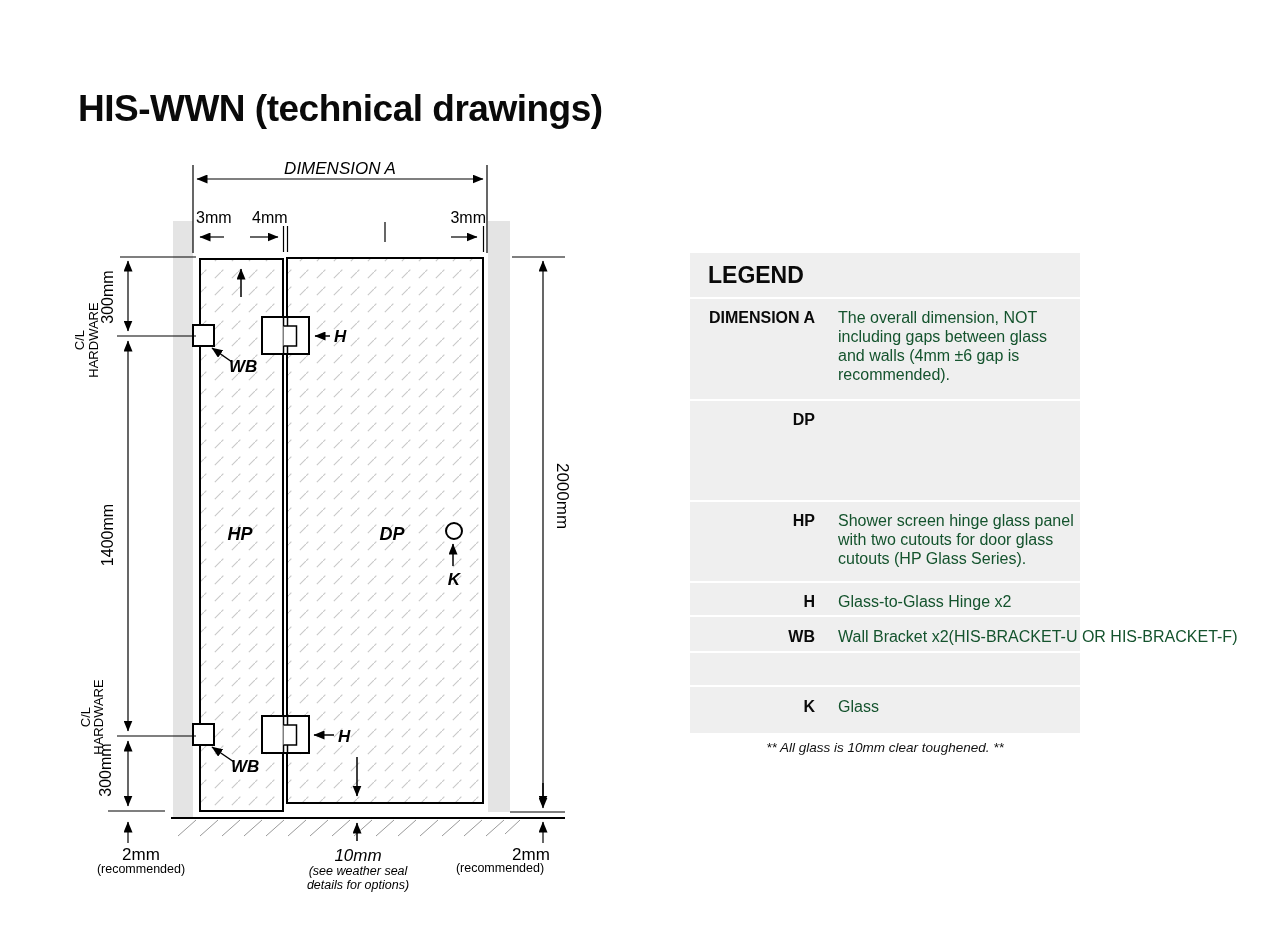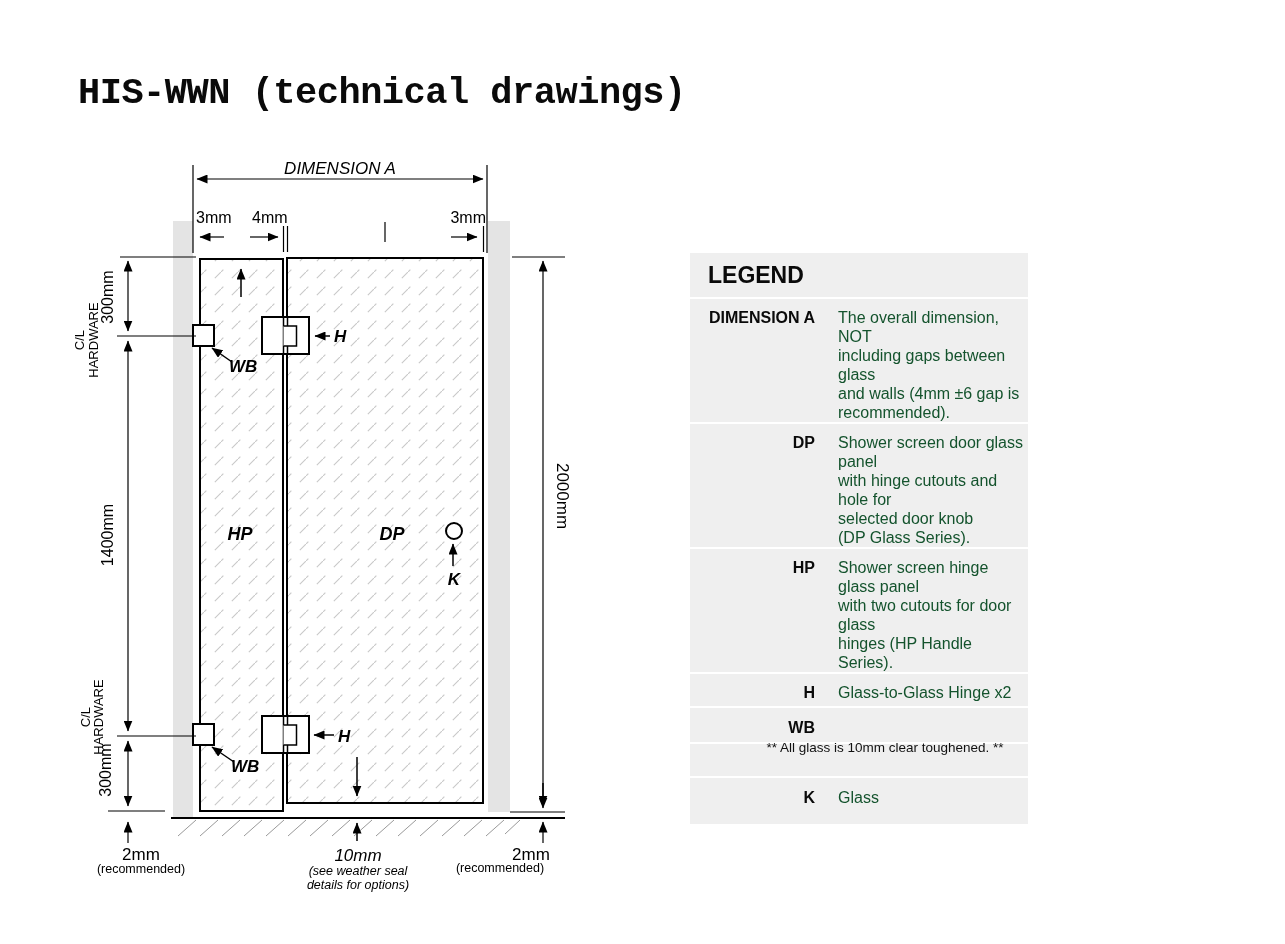--- a/index.html
+++ b/index.html
@@ -1,37 +1,37 @@
 <!DOCTYPE html>
 <html><head>
 <meta charset="utf-8">
 <style>
   html,body{margin:0;padding:0;background:#ffffff;}
   body{width:1285px;height:944px;position:relative;font-family:"Liberation Sans",sans-serif;color:#0a0a0a;overflow:hidden;}
-  .page-title{position:absolute;left:78px;top:72px;font-size:37px;font-weight:bold;letter-spacing:-0.5px;white-space:nowrap;font-family:Liberation Mono, monospace;}
+  .page-title{position:absolute;left:78px;top:88px;font-size:37px;font-weight:bold;letter-spacing:-0.5px;white-space:nowrap;}
   svg{position:absolute;left:0;top:0;}
   svg text{font-family:"Liberation Sans",sans-serif;fill:#000;}
   .t-dim{font-size:16px;}
   .t-dim-sm{font-size:12.5px;}
   .t-it{font-style:italic;}
   .t-bold-it{font-weight:bold;font-style:italic;}
-  .legend{position:absolute;left:690px;top:253px;width:338px;background:#efefef;}
+  .legend{position:absolute;left:690px;top:253px;width:390px;background:#efefef;}
   .legend-header{box-sizing:border-box;height:44px;padding:9px 0 0 18px;font-size:23px;font-weight:bold;letter-spacing:0;}
   .legend-row{box-sizing:border-box;display:flex;border-top:2px solid #ffffff;}
   .legend-term{width:125px;flex:0 0 125px;text-align:right;font-weight:bold;font-size:16px;line-height:19px;}
   .legend-desc{margin-left:23px;font-size:16px;line-height:19px;color:#14532d;}
   .legend-desc.nowrap{white-space:nowrap;}
   .r0{min-height:102px;padding-top:9px;}
   .r1{min-height:101px;padding-top:9px;}
   .r2{min-height:81px;padding-top:9px;}
   .r3{min-height:34px;padding-top:9px;}
   .r4{min-height:36px;padding-top:10px;}
   .r5{min-height:34px;}
   .r6{min-height:48px;padding-top:10px;}
-  .legend-footnote{position:absolute;left:690px;top:740px;width:390px;text-align:center;font-size:13.5px;color:#111;}
+  .legend-footnote{position:absolute;left:690px;top:740px;width:390px;text-align:center;font-style:italic;font-size:13.5px;color:#111;}
 </style>
 </head>
 <body>
 
 <div class="page-title">HIS-WWN (technical drawings)</div>
 
 <svg width="1285" height="944" viewBox="0 0 1285 944">
   <defs>
     <pattern id="glass" width="17" height="17" patternUnits="userSpaceOnUse">
       <rect width="17" height="17" fill="#ffffff"></rect>
@@ -177,46 +177,43 @@
     <div class="legend-desc">
       <div>The overall dimension, NOT</div>
       <div>including gaps between glass</div>
       <div>and walls (4mm ±6 gap is</div>
       <div>recommended).</div>
     </div>
   </div>
 
   <div class="legend-row r1">
     <div class="legend-term">DP</div>
-    <div class="legend-desc">
-      <div>Shower screen door glass panel</div>
-      <div>with hinge cutouts and hole for</div>
-      <div>selected door knob</div>
-      <div>(DP Glass Series).</div>
-    </div>
   </div>
 
   <div class="legend-row r2">
     <div class="legend-term">HP</div>
     <div class="legend-desc">
       <div>Shower screen hinge glass panel</div>
       <div>with two cutouts for door glass</div>
-      <div>hinges (HP Handle Series).</div>
+      <div>cutouts (HP Glass Series).</div>
     </div>
   </div>
 
   <div class="legend-row r3">
     <div class="legend-term">H</div>
     <div class="legend-desc">
       <div>Glass-to-Glass Hinge x2</div>
     </div>
   </div>
 
   <div class="legend-row r4">
     <div class="legend-term">WB</div>
+    <div class="legend-desc nowrap">
+      <div>Wall Bracket x2(HIS-BRACKET-U OR HIS-BRACKET-F)</div>
+    </div>
   </div>
 
   <div class="legend-row r5">
     <div class="legend-term"></div>
     <div class="legend-desc"></div>
   </div>
 
   <div class="legend-row r6">
     <div class="legend-term">K</div>
     <div class="legend-desc">

